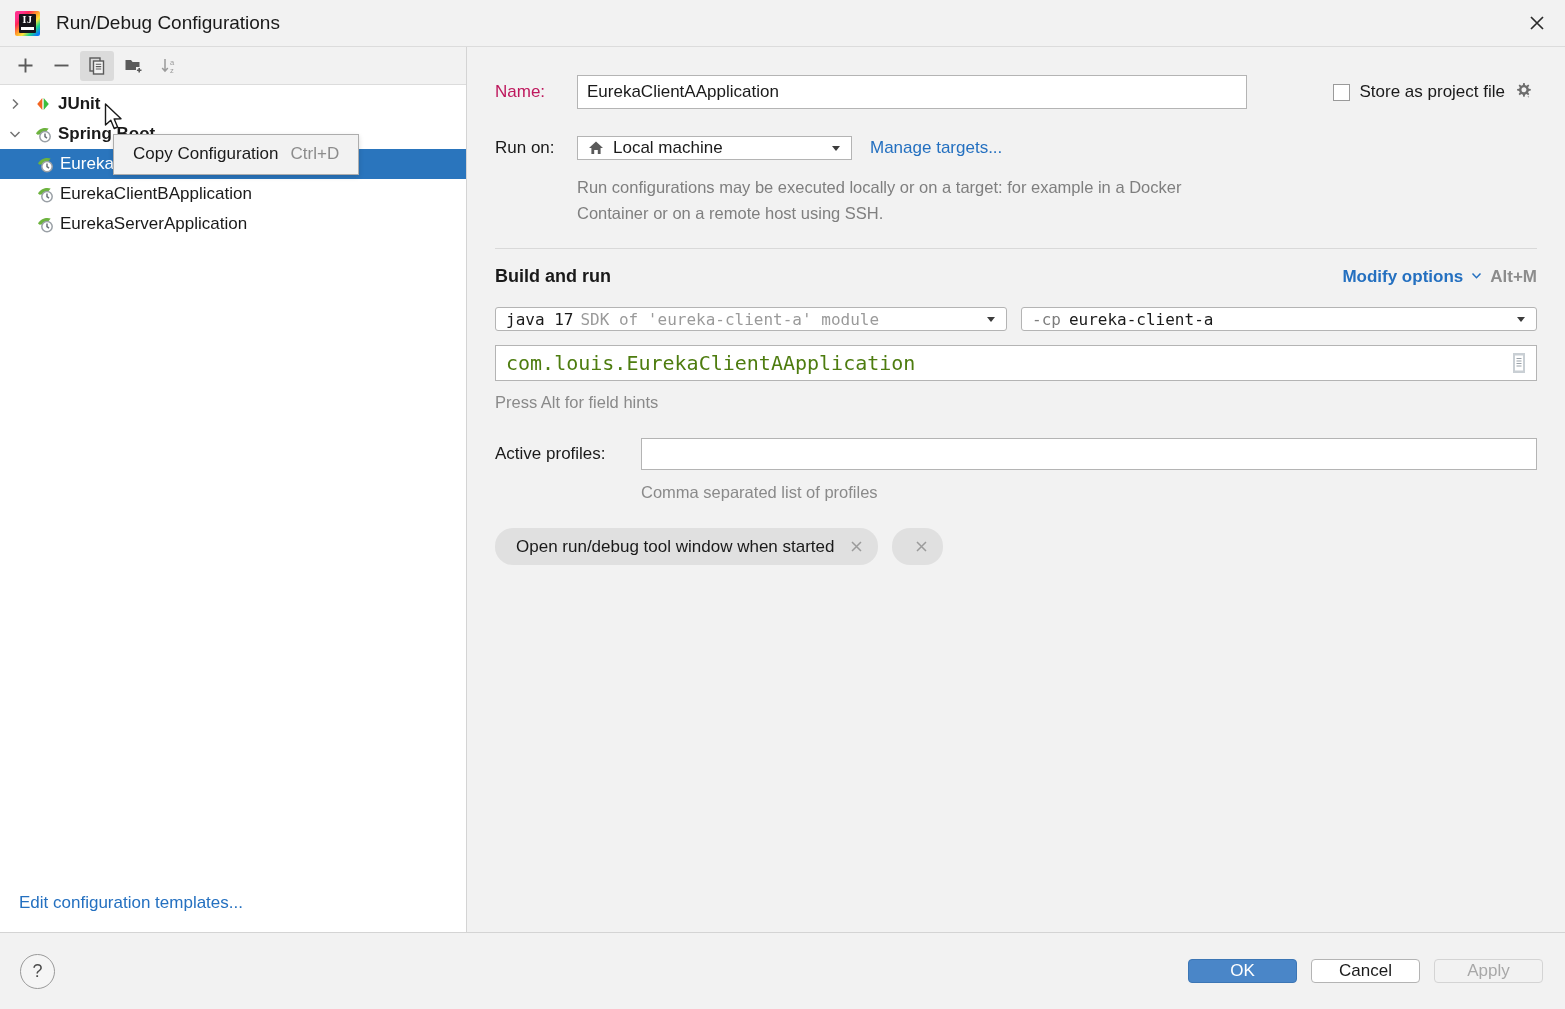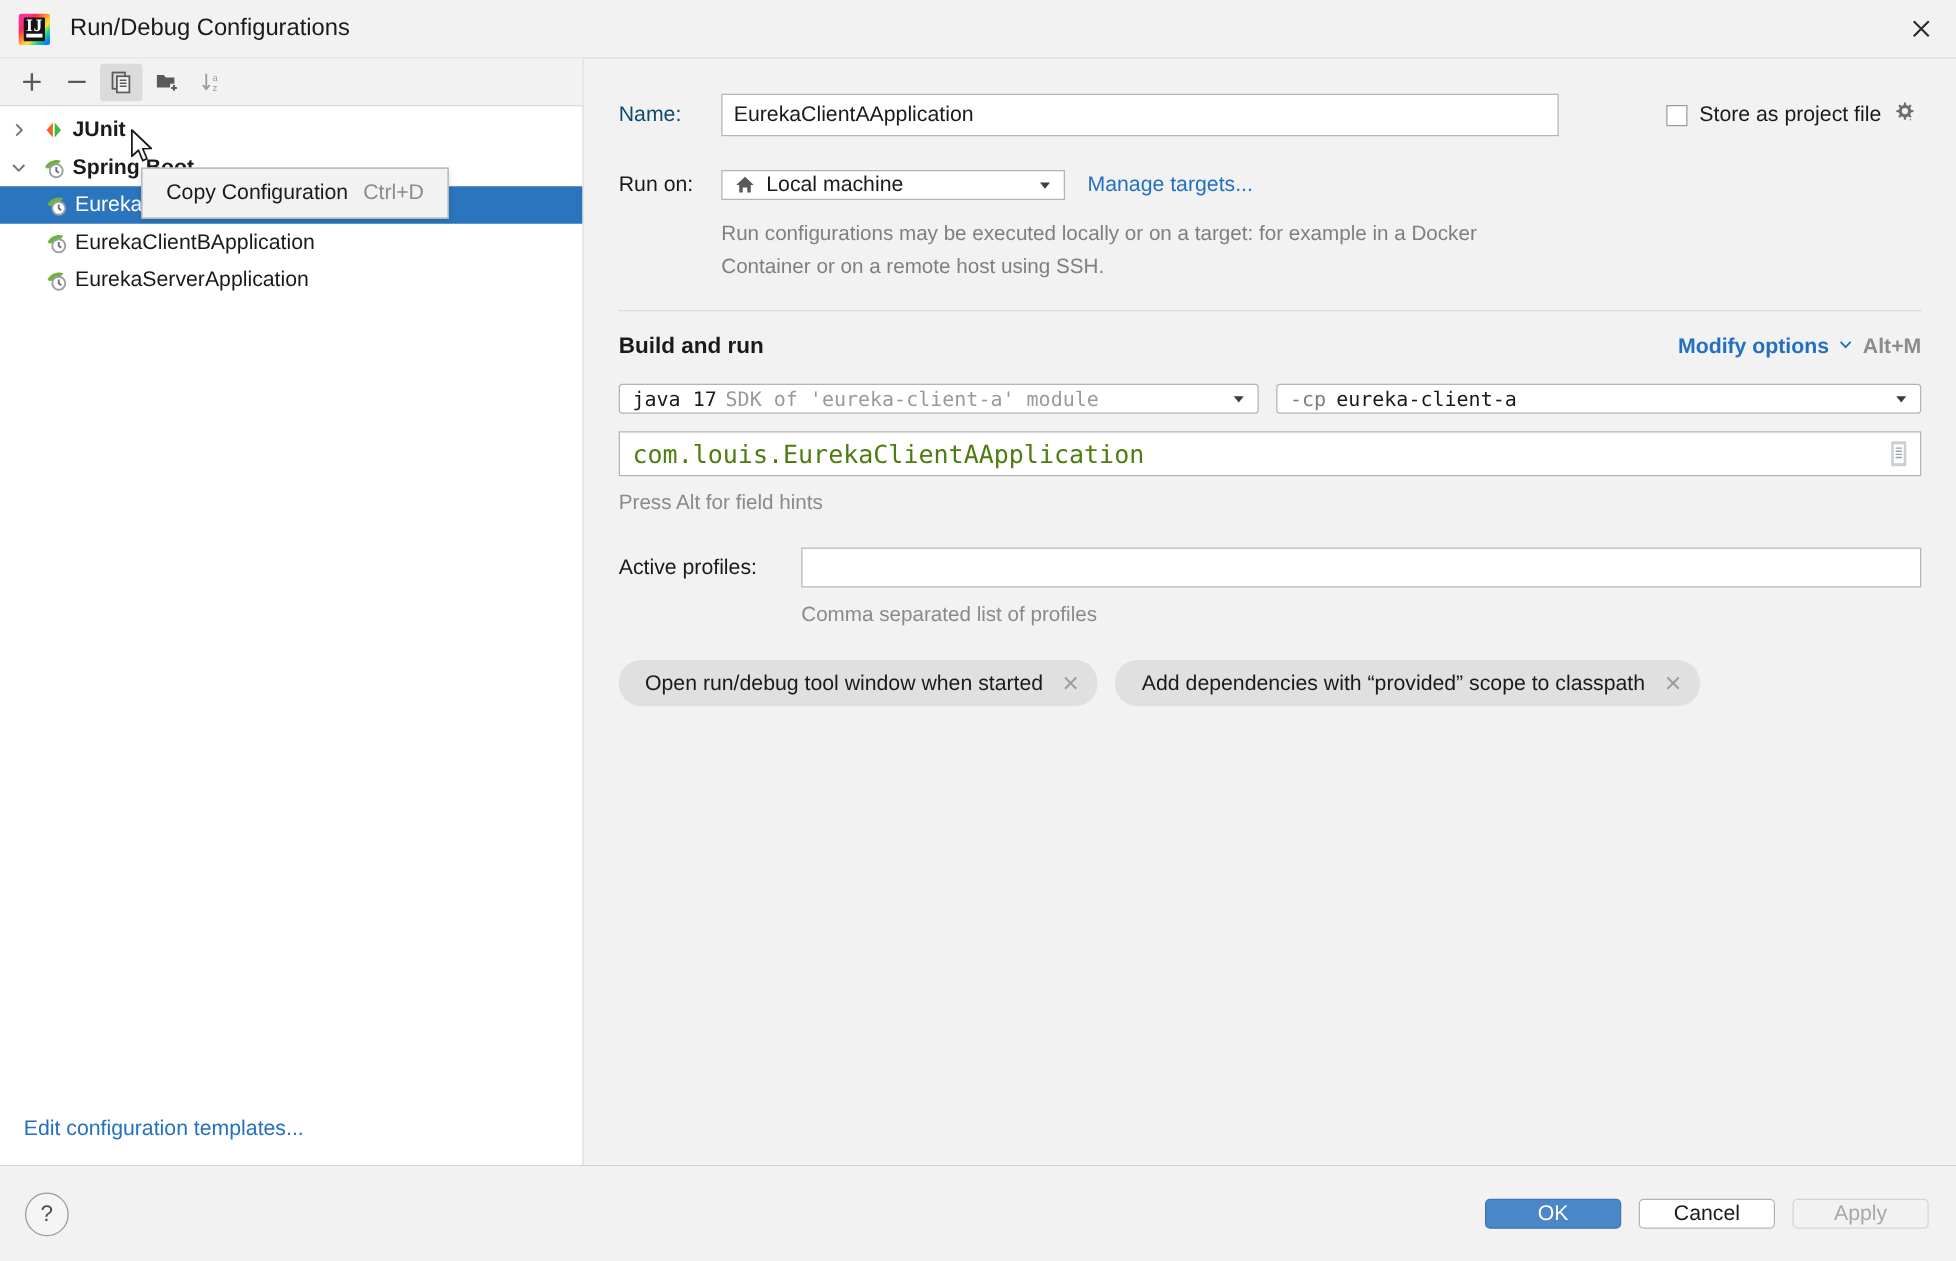--- a/index.html
+++ b/index.html
@@ -41,21 +41,21 @@
     position: absolute;
     left: 4px; top: 3px; right: 4px; bottom: 3px;
     background: #16141a;
     border-radius: 1px;
   }
   .ij-logo .ij-text {
     position: absolute;
     left: 0; right: 0; top: 3px;
     text-align: center;
     color: #ffffff;
-    font-size: 14px;
+    font-size: 10px;
     font-weight: bold;
     font-family: "Liberation Serif", serif;
     letter-spacing: 0.5px;
   }
   .ij-logo .ij-bar {
     position: absolute;
     left: 6px; right: 6px; bottom: 6px; height: 3px;
     background: #ffffff;
   }
   .title-text {
@@ -177,21 +177,21 @@
     position: relative;
     overflow: hidden;
   }
   .main-inner { padding: 0 28px 0 28px; }
 
   .form-row {
     display: flex; align-items: center;
     margin-top: 0;
   }
   .lbl-name {
-    font-size: 17px; color: #0c4a6e;
+    font-size: 17px; color: #be185d;
     width: 82px; flex: 0 0 82px;
   }
   .name-input {
     height: 34px;
     flex: 0 0 670px;
     background: #ffffff;
     border: 1px solid #b4b4b4;
     font-size: 17px; color: #1a1a1a;
     padding: 0 9px;
     box-sizing: border-box;
@@ -633,21 +633,20 @@
         <div class="chips">
           <div class="chip">
             <span class="chip-lbl">Open run/debug tool window when started</span>
             <span class="chip-x">
               <svg width="15" height="15" viewBox="0 0 15 15">
                 <path d="M3 3 L12 12 M12 3 L3 12" stroke="#9b9b9b" stroke-width="1.5" fill="none"></path>
               </svg>
             </span>
           </div>
           <div class="chip">
-            <span class="chip-lbl">Add dependencies with “provided” scope to classpath</span>
             <span class="chip-x">
               <svg width="15" height="15" viewBox="0 0 15 15">
                 <path d="M3 3 L12 12 M12 3 L3 12" stroke="#9b9b9b" stroke-width="1.5" fill="none"></path>
               </svg>
             </span>
           </div>
         </div>
 
       </div>
     </div>

